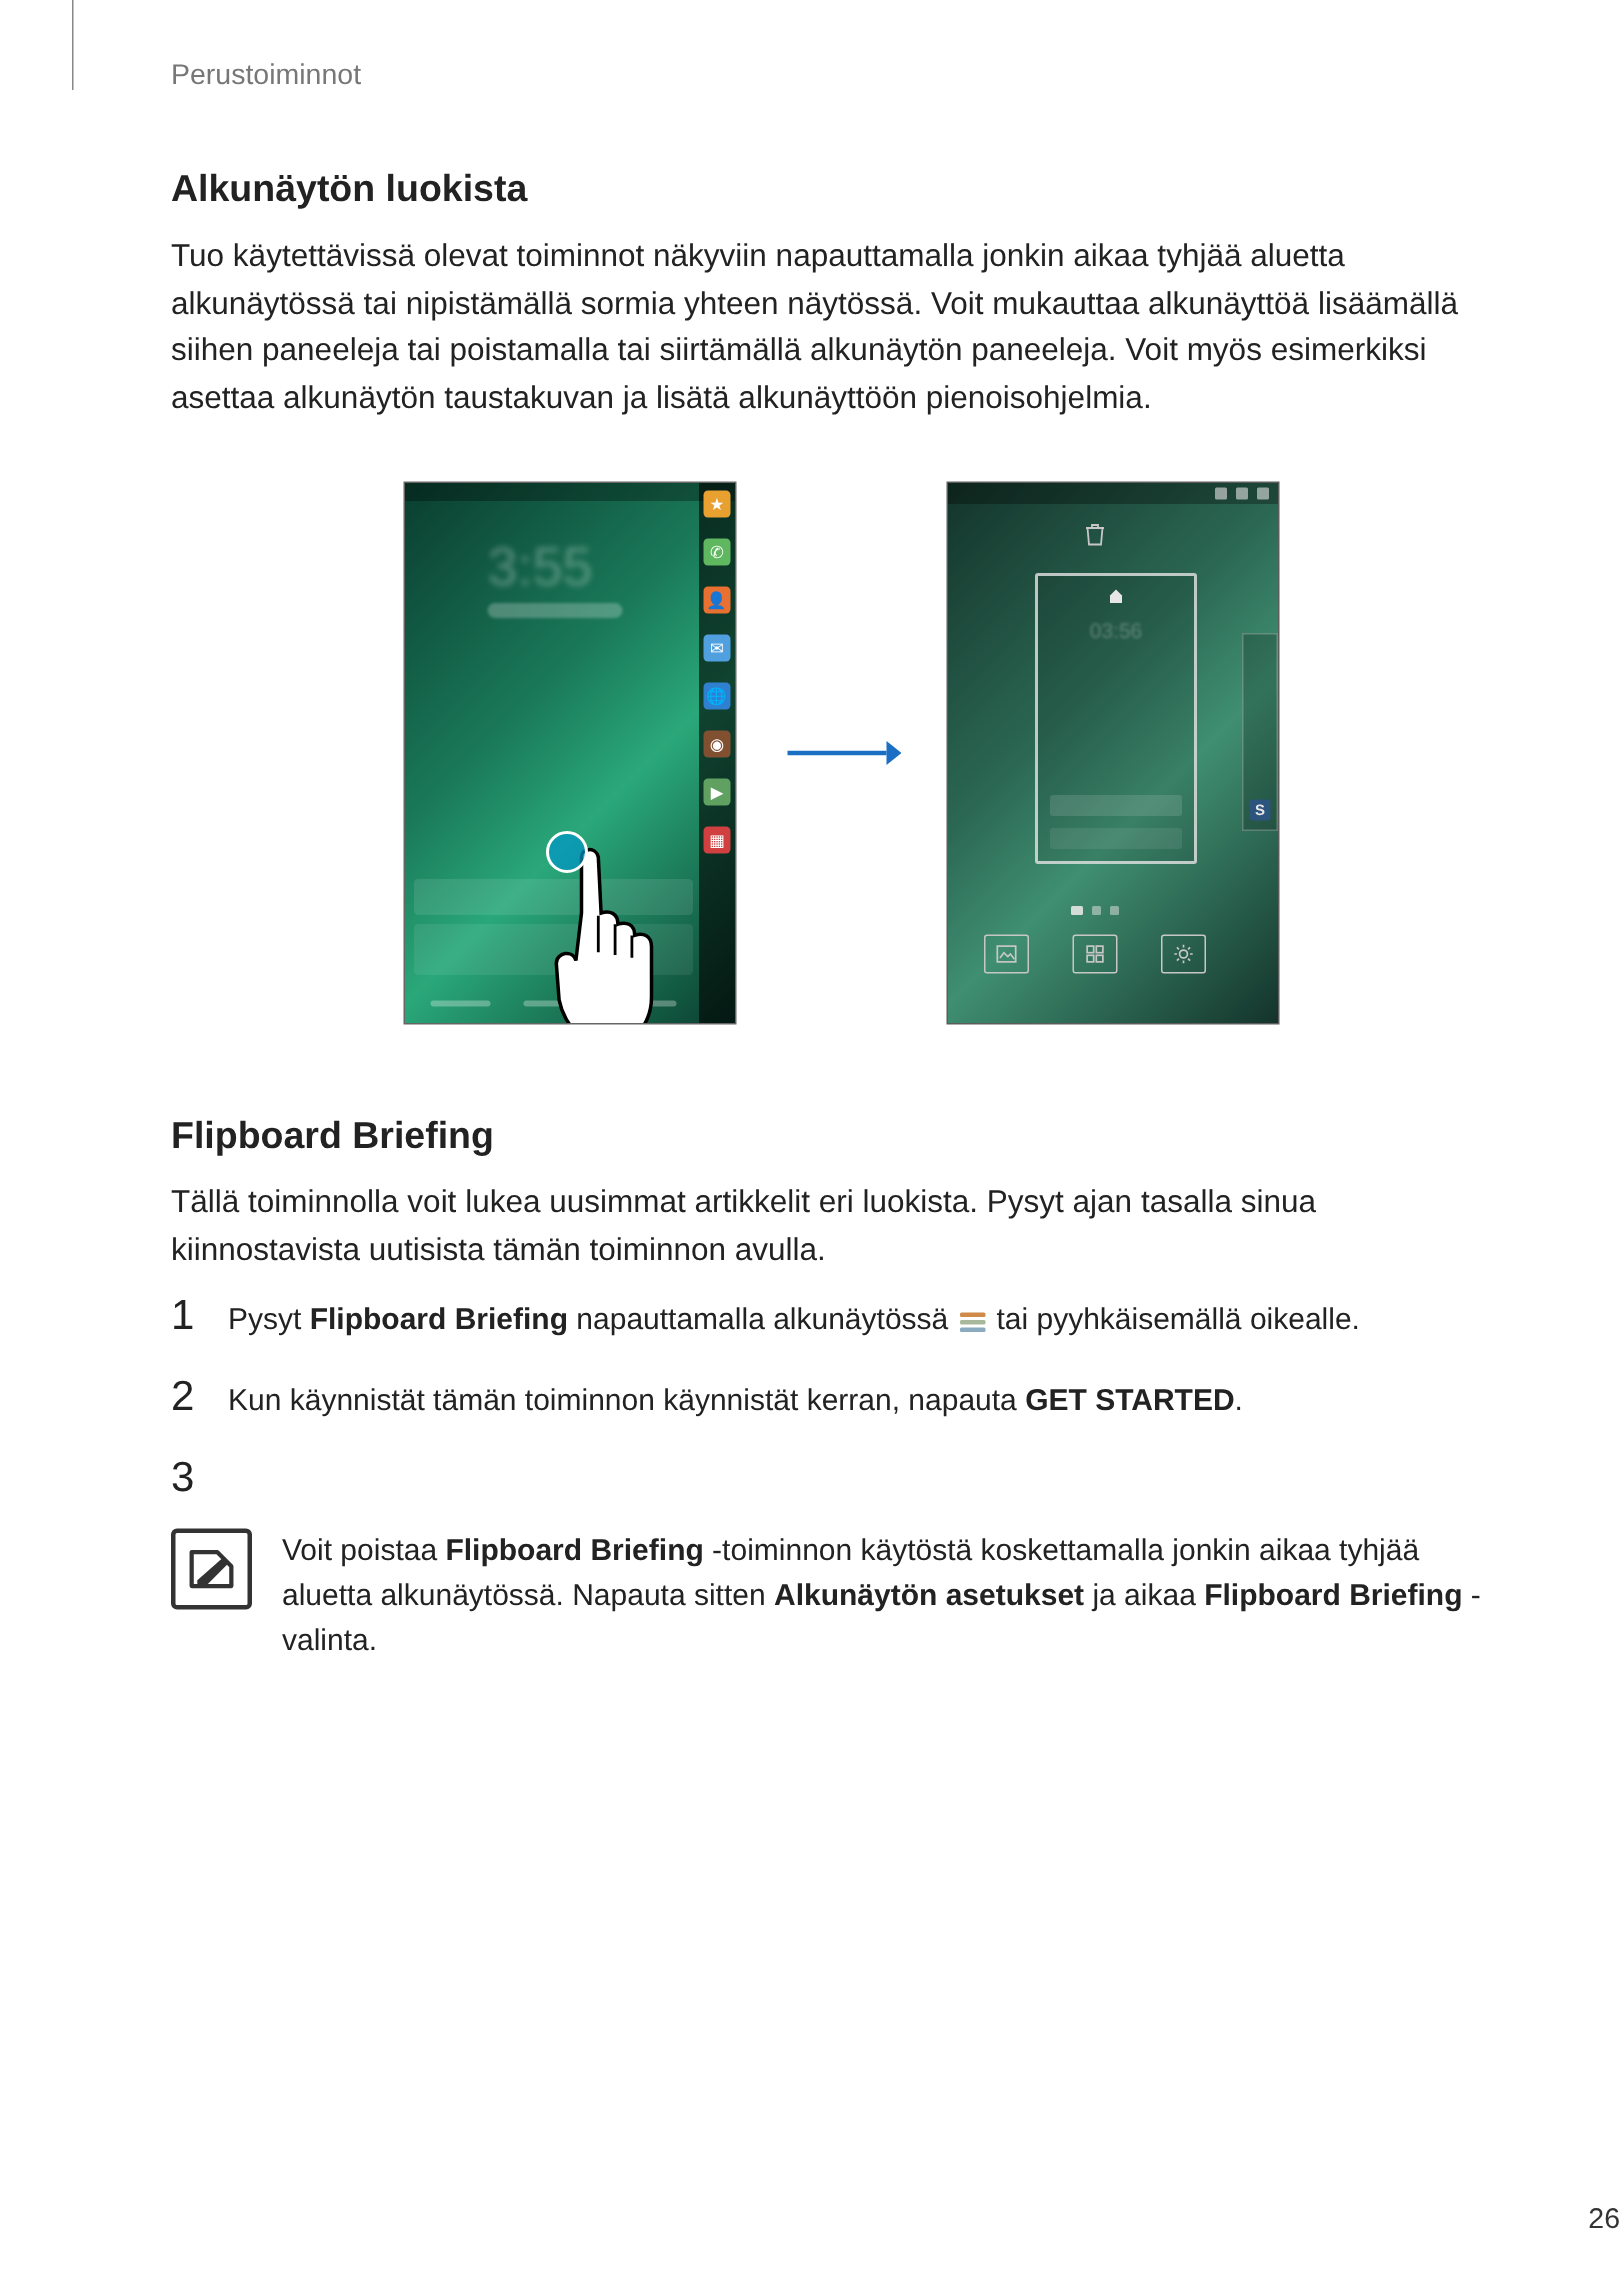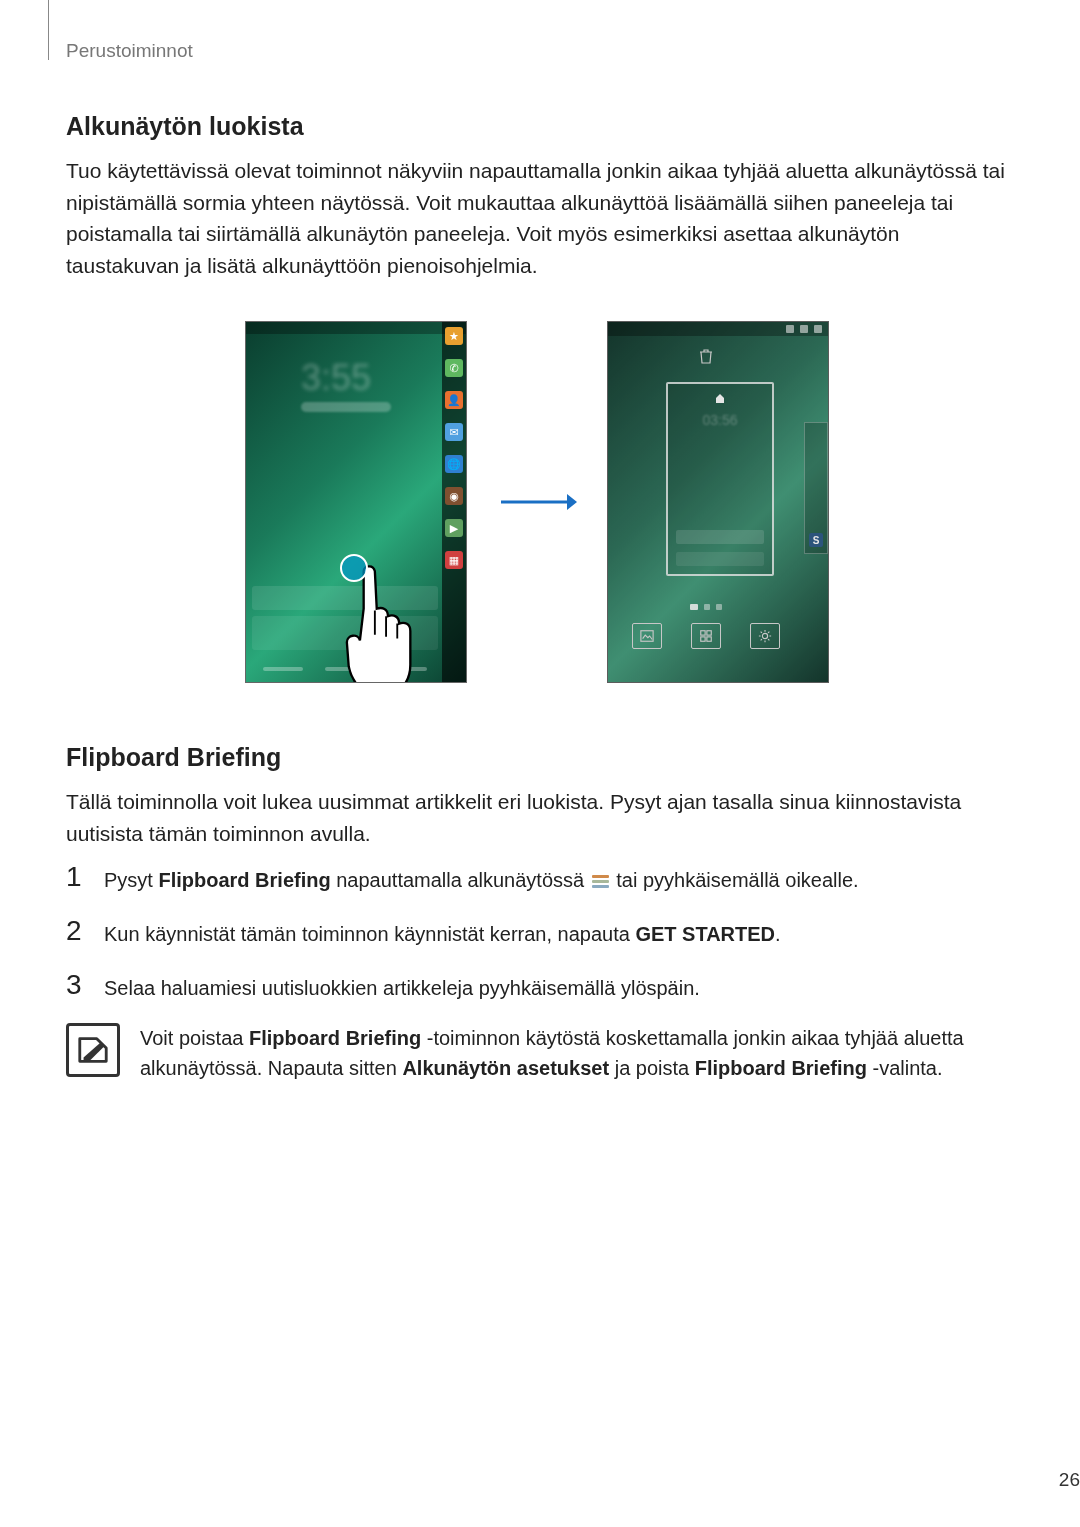--- a/index.html
+++ b/index.html
@@ -4,21 +4,21 @@
 <style>
   body {
     margin: 0;
     padding: 0;
     background: #fff;
     font-family: Arial, Helvetica, sans-serif;
     color: #222;
     width: 1080px;
   }
   .page {
-    padding: 40px 72px 40px 66px;
+    padding: 40px 72px 40px 114px;
     box-sizing: border-box;
     width: 1080px;
     min-height: 1527px;
     position: relative;
   }
   .left-border {
     position: absolute;
     left: 48px;
     top: 0;
     width: 1px;
@@ -385,30 +385,29 @@
 
   <div class="step">
     <div class="step-num">2</div>
     <div class="step-text">
       <span>Kun käynnistät tämän toiminnon käynnistät kerran, napauta </span><b>GET STARTED</b><span>.</span>
     </div>
   </div>
 
   <div class="step">
     <div class="step-num">3</div>
-    <div class="step-text">Selaa haluamiesi uutisluokkien artikkeleja pyyhkäisemällä ylöspäin.</div>
   </div>
 
   <div class="note">
     <div class="note-icon">
       <svg viewBox="0 0 36 36">
         <path d="M4,30 L4,6 L22,6 L32,16 L32,30 Z" fill="none" stroke="#333" stroke-width="3" stroke-linejoin="round"></path>
         <path d="M8,2 L8,0" stroke="none"></path>
         <path d="M8,26 L26,10 L30,14 L14,30 L8,30 Z" fill="#333"></path>
       </svg>
     </div>
     <div class="note-text">
-      <span>Voit poistaa </span><b>Flipboard Briefing</b><span> -toiminnon käytöstä koskettamalla jonkin aikaa tyhjää aluetta alkunäytössä. Napauta sitten </span><b>Alkunäytön asetukset</b><span> ja poista </span><b>Flipboard Briefing</b><span> -valinta.</span>
+      <span>Voit poistaa </span><b>Flipboard Briefing</b><span> -toiminnon käytöstä koskettamalla jonkin aikaa tyhjää aluetta alkunäytössä. Napauta sitten </span><b>Alkunäytön asetukset</b><span> ja aikaa </span><b>Flipboard Briefing</b><span> -valinta.</span>
     </div>
   </div>
 
   <div class="page-number">26</div>
 </div>
 
 </body></html>

